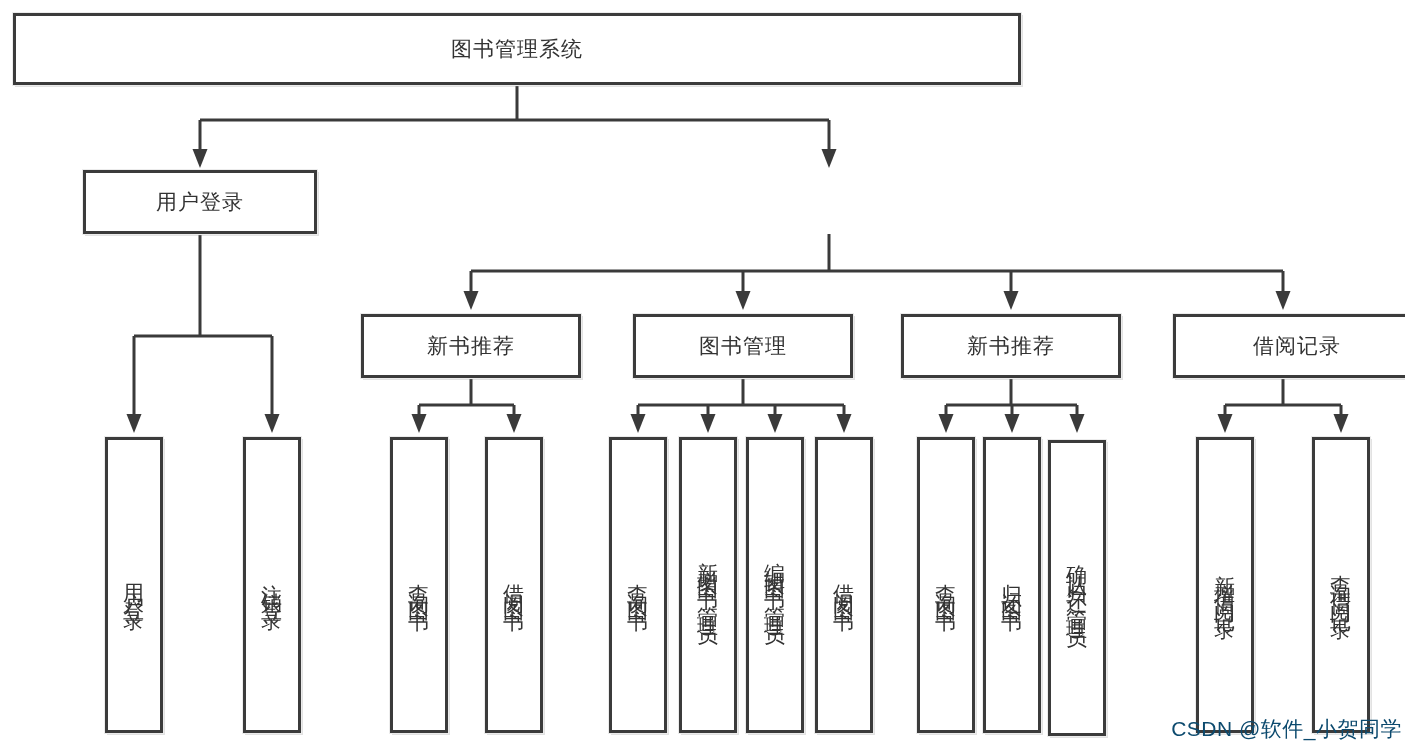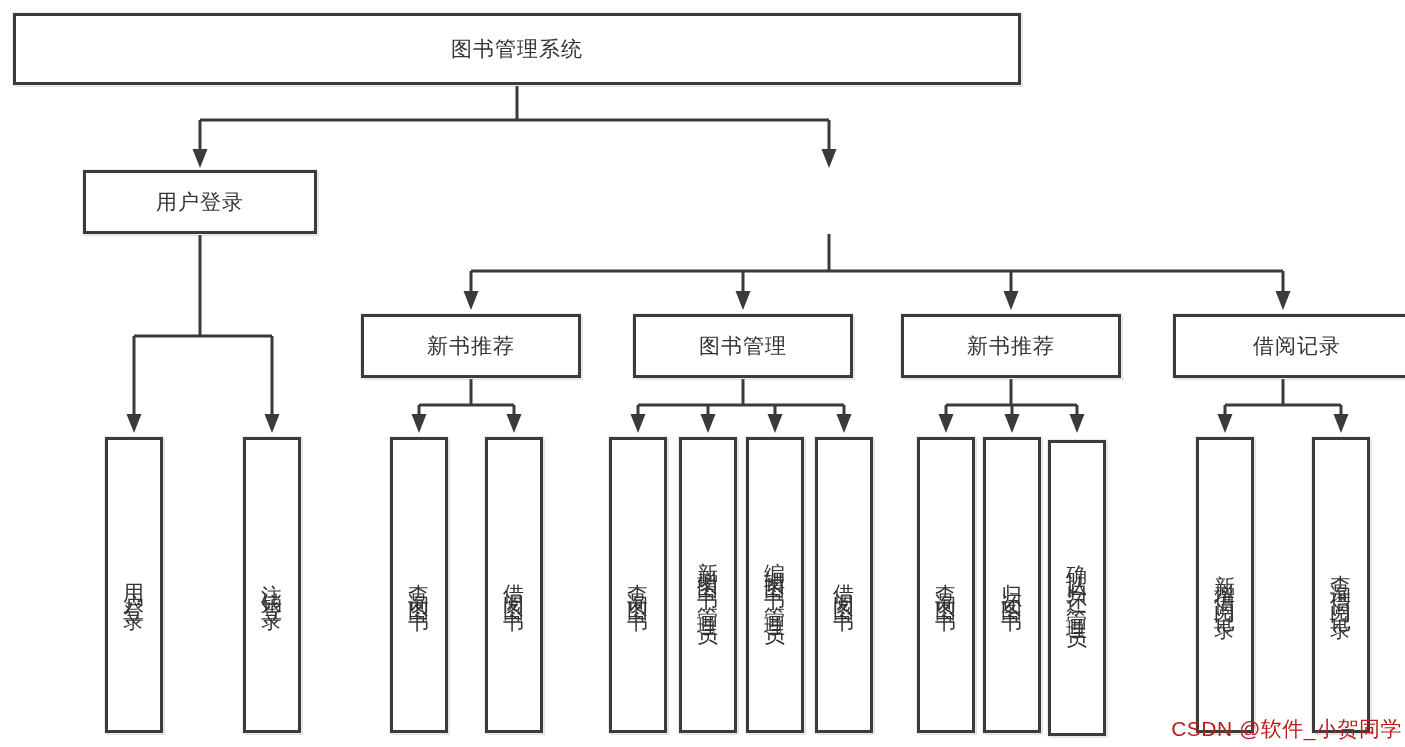--- a/index.html
+++ b/index.html
@@ -42,21 +42,21 @@
     text-orientation: mixed;
     letter-spacing: 9px;
     line-height: 1;
     white-space: nowrap;
   }
   .watermark {
     position: absolute;
     right: 3px;
     bottom: 4px;
     font-size: 21px;
-    color: #b91c1c;
+    color: #0c4a6e;
     letter-spacing: 0.5px;
     z-index: 5;
     white-space: nowrap;
   }
 </style>
 </head>
 <body>
 
 <div class="canvas">
 

